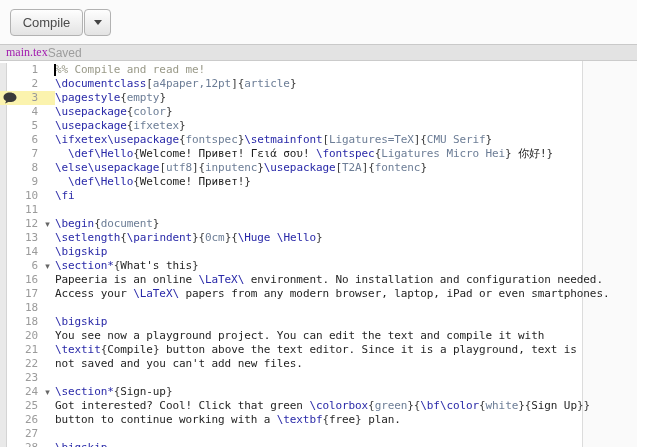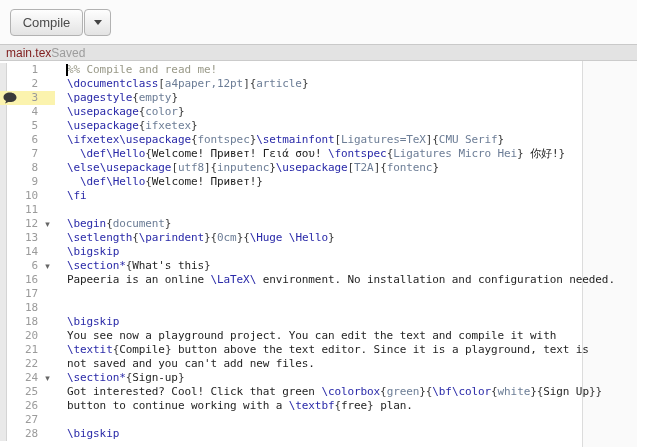--- a/index.html
+++ b/index.html
@@ -16,21 +16,21 @@
        box-sizing:border-box;}
   .btn-main{width:73px;}
   .btn-dd{width:27px;display:flex;align-items:center;justify-content:center;}
   .caret{width:0;height:0;border-left:4px solid transparent;
          border-right:4px solid transparent;border-top:5px solid #444;}
 
   
   .tabbar{height:15px;background:#e3e3e3;border-top:1px solid #c9c9c9;
           border-bottom:1px solid #cbcbcb;display:flex;align-items:center;
           font-size:12px;padding-left:6px;}
-  .fname{color:#7f1d1d;}
+  .fname{color:#a21caf;font-family:Liberation Serif, serif;}
   .fstatus{color:#9d9d9d;}
 
   
   .editor{position:absolute;top:61px;left:0;right:0;bottom:0;background:#fff;
           overflow:hidden;font-family:"DejaVu Sans Mono","Liberation Mono",monospace;
           font-size:11px;line-height:14px;letter-spacing:-0.1px;}
   .print-margin{position:absolute;left:582px;top:0;bottom:0;width:1px;
                 background:var(--c-print_margin,#dcdcdc);z-index:0;}
   .margin-shade{position:absolute;left:583px;right:0;top:0;bottom:0;
                 background:rgba(0,0,0,0.018);z-index:0;}
@@ -38,21 +38,21 @@
   .row{display:flex;height:14px;}
   .gutter{flex:0 0 55px;width:55px;display:flex;position:relative;}
   .strip{flex:0 0 7px;width:7px;height:14px;background:#e9e9e9;
          border-right:1px solid #d4d4d4;box-sizing:border-box;}
   .lnum{flex:1;text-align:right;color:var(--c-line_number,#9b9b9b);padding-right:2px;}
   .fold{flex:0 0 15px;width:15px;text-align:center;font-size:9px;line-height:14px;
         color:#666;font-family:"DejaVu Sans",sans-serif;}
   .gutter.annotated{background:var(--c-annotation_bg,#fbf3ae);}
   .gutter.annotated .strip{background:transparent;border-right-color:transparent;}
   .bubble{position:absolute;left:3px;top:1px;width:14px;height:12px;}
-  .code{white-space:pre;position:relative;margin-left:12px;}
+  .code{white-space:pre;position:relative;}
   .cursor{position:absolute;left:-1px;top:1px;width:1.5px;height:12px;background:#000;}
 
   .tk-k{color:var(--c-command,#2929a8);}
   .tk-p{color:var(--c-param,#6c7d96);}
   .tk-b{color:var(--c-brace,#3a3a3a);}
   .tk-t{color:var(--c-text,#1f1f1f);}
   .tk-m{color:var(--c-comment,#999988);}
 </style>
 </head>
 <body>
@@ -207,20 +207,21 @@
             <span class="fold"></span>
           </div>
           <div class="code"><span class="tk-t">Papeeria is an online </span><span class="tk-k">\LaTeX\</span><span class="tk-t"> environment. No installation and configuration needed.</span></div>
         </div>
         <div class="row">
           <div class="gutter">
             <span class="strip"></span>
             <span class="lnum">17</span>
             <span class="fold"></span>
           </div>
+          <div class="code"><span class="tk-t">Access your </span><span class="tk-k">\LaTeX\</span><span class="tk-t"> papers from any modern browser, laptop, iPad or even smartphones.</span></div>
         </div>
         <div class="row">
           <div class="gutter">
             <span class="strip"></span>
             <span class="lnum">18</span>
             <span class="fold"></span>
           </div>
           <div class="code"></div>
         </div>
         <div class="row">
@@ -247,20 +248,28 @@
           </div>
           <div class="code"><span class="tk-k">\textit</span><span class="tk-b">{</span><span class="tk-t">Compile</span><span class="tk-b">}</span><span class="tk-t"> button above the text editor. Since it is a playground, text is</span></div>
         </div>
         <div class="row">
           <div class="gutter">
             <span class="strip"></span>
             <span class="lnum">22</span>
             <span class="fold"></span>
           </div>
           <div class="code"><span class="tk-t">not saved and you can't add new files.</span></div>
+        </div>
+        <div class="row">
+          <div class="gutter">
+            <span class="strip"></span>
+            <span class="lnum">23</span>
+            <span class="fold"></span>
+          </div>
+          <div class="code"></div>
         </div>
         <div class="row">
           <div class="gutter">
             <span class="strip"></span>
             <span class="lnum">24</span>
             <span class="fold">▾</span>
           </div>
           <div class="code"><span class="tk-k">\section*</span><span class="tk-b">{</span><span class="tk-t">Sign-up</span><span class="tk-b">}</span></div>
         </div>
         <div class="row">

